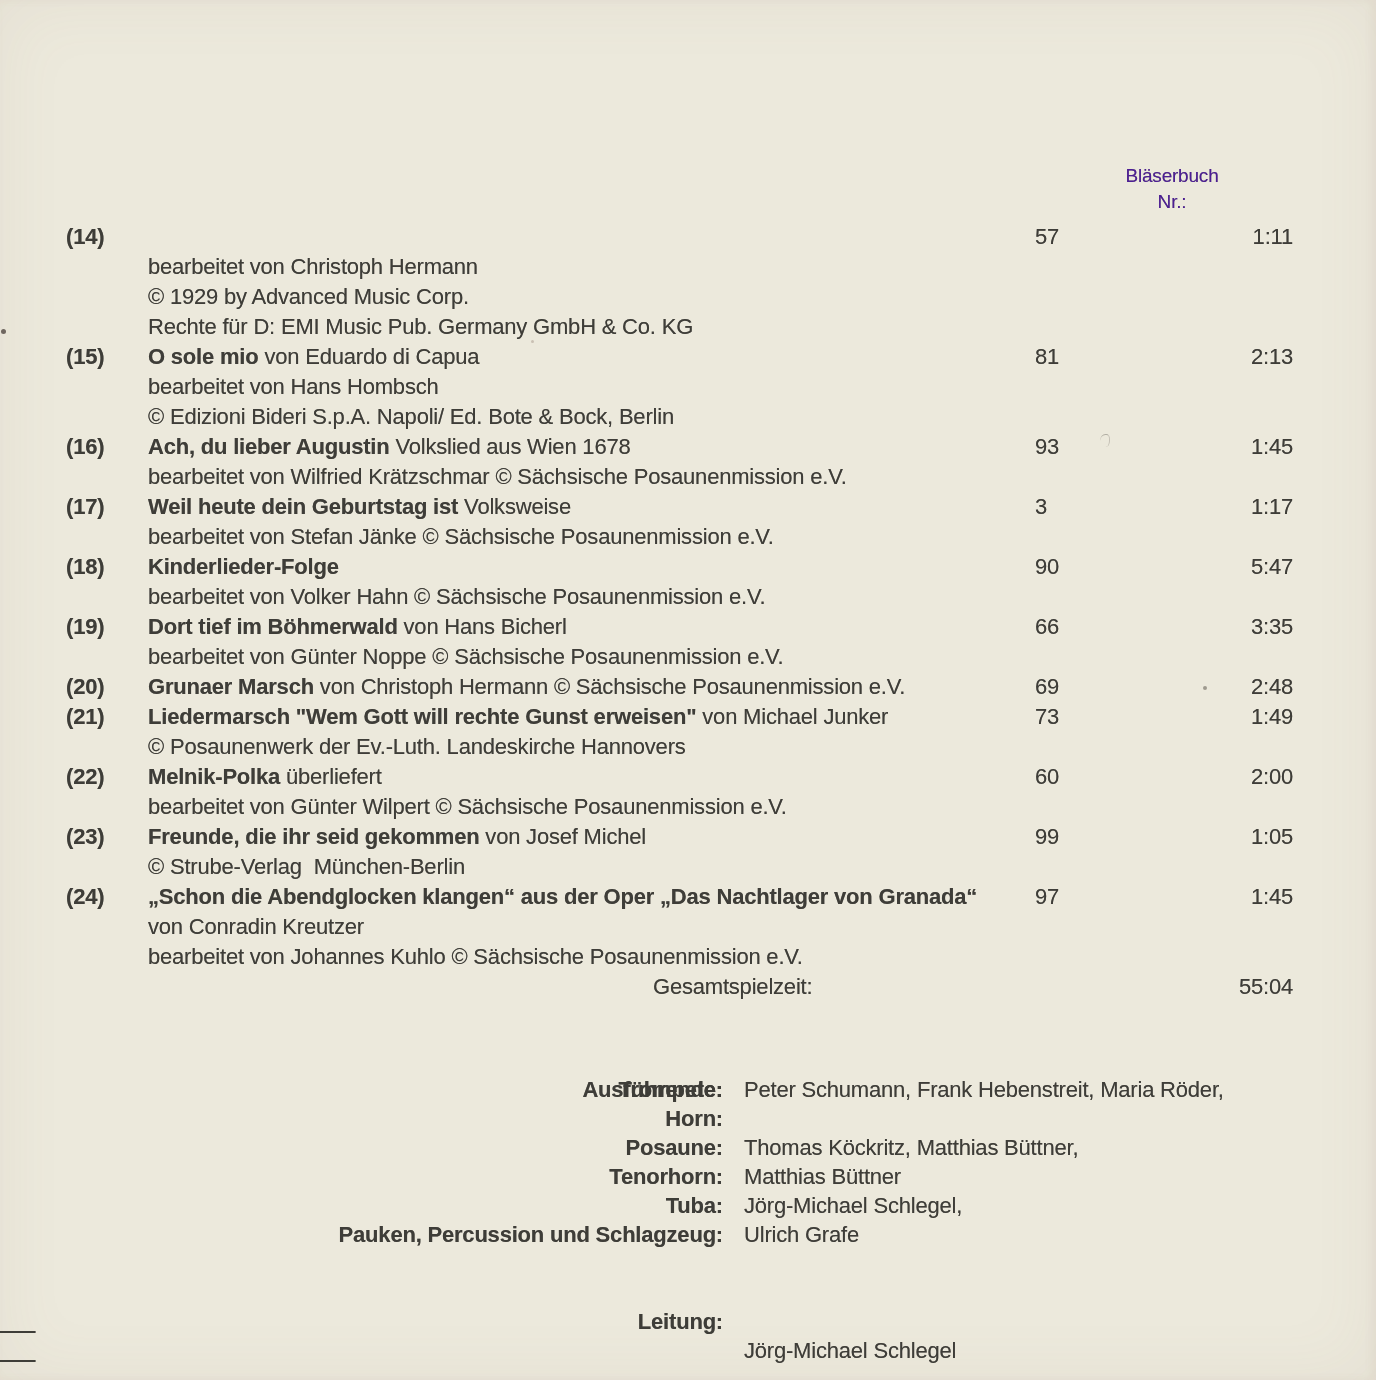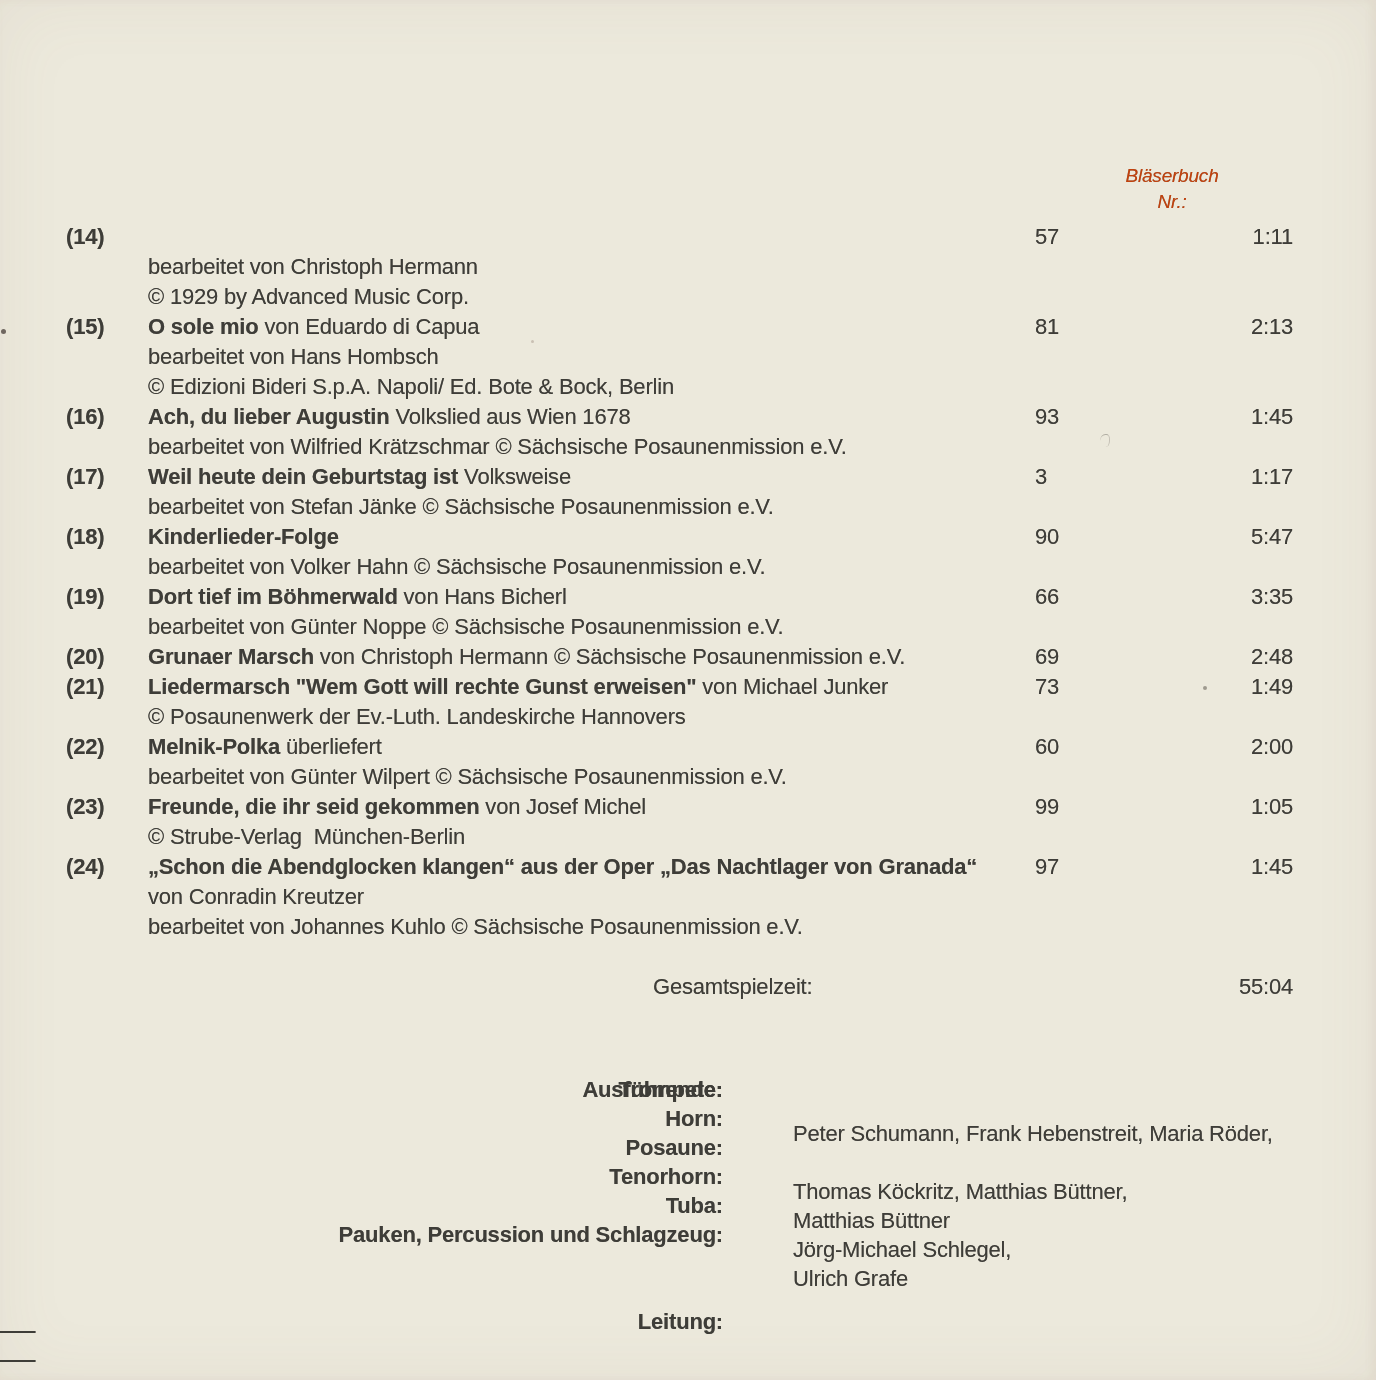--- a/index.html
+++ b/index.html
@@ -19,42 +19,41 @@
 
   
   .colhead {
     position: absolute;
     top: 163px;
     left: 1092px;
     width: 160px;
     text-align: center;
     font-size: 19px;
     line-height: 26px;
-    color: #c2410c;
-    font-style: italic;
+    color: #4c1d95;
   }
 
   
   .tracklist { position: absolute; top: 222px; left: 0; width: 1188px; }
   .line { position: relative; height: 30px; line-height: 30px; white-space: pre; }
   .no   { position: absolute; left: 66px;  font-weight: 700; }
   .txt  { position: absolute; left: 148px; }
   .txt b { font-weight: 700; }
   .nr   { position: absolute; left: 1035px; width: 150px; }
   .time { position: absolute; left: 1153px; width: 140px; text-align: right; }
 
   
   .total-row { position: absolute; top: 972px; left: 0; width: 1376px; height: 30px; line-height: 30px; }
   .total-label { position: absolute; left: 653px; }
 
   
   .performers { position: absolute; top: 1046px; left: 0; width: 1376px; }
   .perf-row { position: relative; height: 29px; line-height: 29px; white-space: pre; }
   .perf-label { position: absolute; left: 0; width: 723px; text-align: right; font-weight: 700; }
-  .perf-value { position: absolute; left: 793px; margin-top: 44px; }
+  .perf-value { position: absolute; left: 744px; }
   .leader-row { margin-top: 29px; text-decoration: underline; }
 
   
   .speck { position: absolute; border-radius: 50%; }
   .speck-a { left: 1100px; top: 434px; width: 9px; height: 12px; border-radius: 60% 40% 50% 50%;
              border-top: 1.5px solid rgba(110,105,95,0.45); border-right: 1.5px solid rgba(110,105,95,0.30);
              background: transparent; }
   .speck-b { left: 1203px; top: 686px; width: 4px; height: 4px; background: rgba(95,90,80,0.55); }
   .speck-c { left: 1px; top: 329px; width: 5px; height: 5px; background: rgba(70,60,55,0.75); }
   .speck-d { left: 531px; top: 340px; width: 3px; height: 3px; background: rgba(150,130,120,0.4); }
@@ -66,20 +65,21 @@
 
   <div class="colhead">
     <div>Bläserbuch</div>
     <div>Nr.:</div>
   </div>
 
   <div class="tracklist">
       <div class="line"><span class="no">(14)</span><span class="nr">57</span><span class="time">1:11</span></div>
       <div class="line"><span class="txt"><span>bearbeitet von Christoph Hermann</span></span></div>
       <div class="line"><span class="txt"><span>© 1929 by Advanced Music Corp.</span></span></div>
+      <div class="line"><span class="txt"><span>Rechte für D: EMI Music Pub. Germany GmbH &amp; Co. KG</span></span></div>
       <div class="line"><span class="no">(15)</span><span class="nr">81</span><span class="time">2:13</span><span class="txt"><b>O sole mio</b><span> von Eduardo di Capua</span></span></div>
       <div class="line"><span class="txt"><span>bearbeitet von Hans Hombsch</span></span></div>
       <div class="line"><span class="txt"><span>© Edizioni Bideri S.p.A. Napoli/ Ed. Bote &amp; Bock, Berlin</span></span></div>
       <div class="line"><span class="no">(16)</span><span class="nr">93</span><span class="time">1:45</span><span class="txt"><b>Ach, du lieber Augustin</b><span> Volkslied aus Wien 1678</span></span></div>
       <div class="line"><span class="txt"><span>bearbeitet von Wilfried Krätzschmar © Sächsische Posaunenmission e.V.</span></span></div>
       <div class="line"><span class="no">(17)</span><span class="nr">3</span><span class="time">1:17</span><span class="txt"><b>Weil heute dein Geburtstag ist</b><span> Volksweise</span></span></div>
       <div class="line"><span class="txt"><span>bearbeitet von Stefan Jänke © Sächsische Posaunenmission e.V.</span></span></div>
       <div class="line"><span class="no">(18)</span><span class="nr">90</span><span class="time">5:47</span><span class="txt"><b>Kinderlieder-Folge</b></span></div>
       <div class="line"><span class="txt"><span>bearbeitet von Volker Hahn © Sächsische Posaunenmission e.V.</span></span></div>
       <div class="line"><span class="no">(19)</span><span class="nr">66</span><span class="time">3:35</span><span class="txt"><b>Dort tief im Böhmerwald</b><span> von Hans Bicherl</span></span></div>

